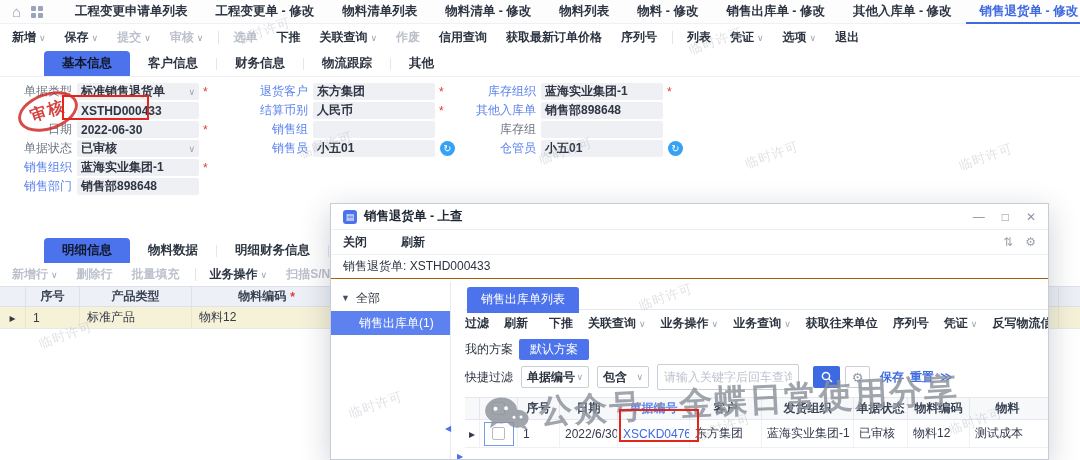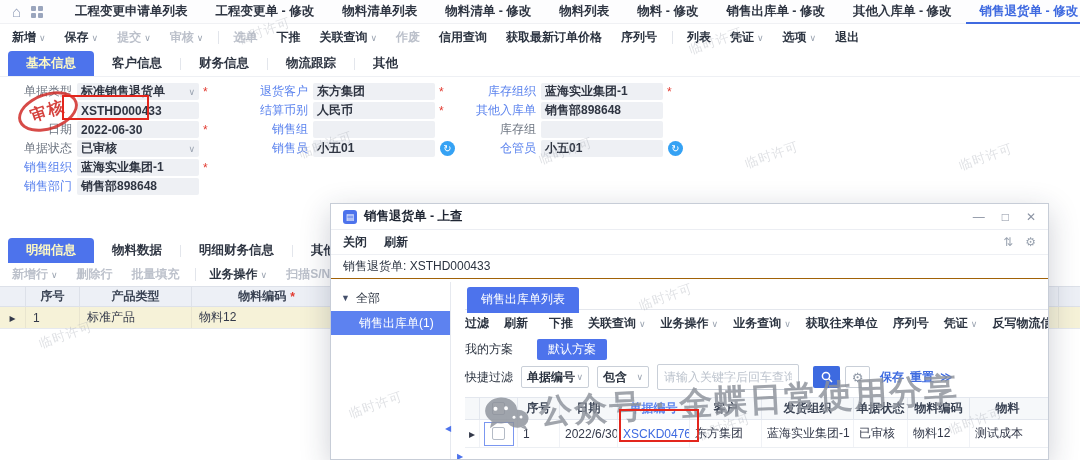--- a/index.html
+++ b/index.html
@@ -21,21 +21,21 @@
     align-items:center; padding-left:12px; }
   .tb-item { font-size:12px; font-weight:600; color:#2b3340; margin-right:19px; white-space:nowrap; }
   .tb-item.disabled { color:#bcc1cb; }
   .chev { font-size:9px; color:#9aa3b0; margin-left:3px; font-weight:400; }
   .vsep { width:1px; height:13px; background:#e2e5eb; margin:0 14px 0 -4px; }
 
   
   .formtabs { position:absolute; left:0; top:52px; width:1080px; height:25px; display:flex;
     align-items:flex-end; padding-left:8px; border-bottom:1px solid #eef0f4; }
   .ftab { font-size:12.5px; font-weight:700; padding:4px 18px; color:#2e3542; }
-  .ftab.active { background:#4d73ec; color:#fef9c3; border-radius:4px 4px 0 0; }
+  .ftab.active { background:#4d73ec; color:#0f172a; border-radius:4px 4px 0 0;margin-left:36px; }
   .ftab-sep { width:1px; height:12px; background:#e3e6ec; margin-bottom:6px; }
 
   
   .fcol { position:absolute; top:82px; }
   .frow { display:flex; align-items:center; height:19px; }
   .flabel { width:68px; text-align:right; font-size:12px; color:#6e7682; margin-right:5px; white-space:nowrap; }
   .flabel.link { color:#5b83ee; }
   .fbox { width:122px; height:17px; background:#eef0f4; border-radius:2px; display:flex;
     align-items:center; padding:0 4px; overflow:hidden; }
   .fval { font-size:12px; color:#2f3542; font-weight:600; white-space:nowrap; }
@@ -70,40 +70,40 @@
 
   
   .dialog { position:absolute; left:330px; top:203px; width:719px; height:257px; background:#fff;
     border:1px solid #c7cdd7; box-shadow:0 8px 28px rgba(30,40,70,.22); z-index:10; overflow:hidden; }
   .dlg-title { height:26px; display:flex; align-items:center; padding:0 12px; border-bottom:1px solid #eceef3; }
   .dlg-ico { width:14px; height:14px; background:#4d73ec; border-radius:3px; margin-right:7px;
     display:flex; align-items:center; justify-content:center; color:#fff; font-size:9px; }
   .dlg-title b { font-size:12.5px; color:#1f2633; }
   .dlg-ctrls { margin-left:auto; display:flex; gap:17px; color:#8b93a3; font-size:12px; }
   .dlg-tb { height:25px; display:flex; align-items:center; padding:0 12px; border-bottom:1px solid #eef0f4; }
-  .dlg-tb .tb-item { margin-right:17px;font-family:Liberation Serif, serif; }
+  .dlg-tb .tb-item { margin-right:34px;font-family:Liberation Serif, serif; }
   .dlg-tb-right { margin-left:auto; display:flex; gap:12px; color:#9aa3b0; font-size:12px; }
   .dlg-doc { height:24px; display:flex; align-items:center; padding:0 12px; font-size:12px;
     color:#2b3340; border-bottom:1px solid #a16207; }
   .dlg-body { position:absolute; left:0; top:78px; right:0; bottom:0; display:flex; }
   .tree { width:120px; border-right:1px solid #e6e9ef; padding-top:6px; }
   .tree-root { display:flex; align-items:center; padding-left:10px; font-size:12px; color:#2b3340; height:20px; }
   .tree-caret { color:#45506b; font-size:9px; margin-right:6px; }
   .tree-item { height:24px; line-height:24px; background:#5d82f0; color:#fff; font-size:12px;
     padding-left:28px; margin-top:3px; white-space:nowrap; }
   .split-arrow { position:absolute; color:#4d73ec; font-size:8px; z-index:4; }
 
   .panel { flex:1; padding:5px 0 0 14px; position:relative; overflow:hidden; }
   .ptabrow { border-bottom:1px solid #e4e7ed; height:23px; }
   .ptab { display:inline-block; background:#4d73ec; color:#fff; font-size:12px; padding:4px 14px 5px;
     border-radius:3px 3px 0 0; margin-left:2px; }
   .ptb { height:27px; display:flex; align-items:center; }
   .ptb .tb-item { margin-right:15px; }
   .planrow { height:25px; display:flex; align-items:center; font-size:12px; }
-  .chip { background:#4d73ec; color:#fff; font-size:12px; padding:2px 11px; border-radius:2px; margin-left:24px; }
+  .chip { background:#4d73ec; color:#fff; font-size:12px; padding:2px 11px; border-radius:2px; margin-left:6px; }
   .filterrow { height:30px; display:flex; align-items:center; font-size:12px; }
   .selbox { height:22px; border:1px solid #c9cfd8; border-radius:2px; background:#fff; display:flex;
     align-items:center; padding:0 5px; margin-left:8px; font-weight:600; }
   .inputbox { height:22px; width:142px; border:1px solid #c9cfd8; border-radius:2px; background:#fff;
     margin-left:8px; font-size:12px; color:#333; padding:12px 6px; outline:none; }
   .inputbox::placeholder { color:#bcc3cd; }
   .sbtn { width:27px; height:22px; background:#3d6ae0; border-radius:2px; margin-left:14px; display:flex;
     align-items:center; justify-content:center; }
   .gbtn { width:25px; height:22px; border:1px solid #c9cfd8; border-radius:2px; margin-left:5px; display:flex;
     align-items:center; justify-content:center; color:#8f98a6; font-size:13px; background:#fff; }

